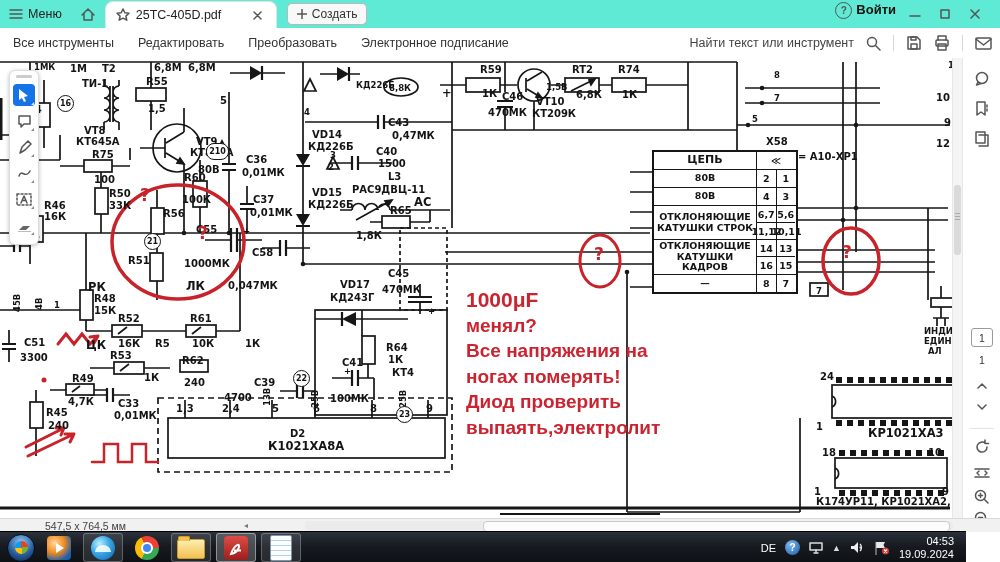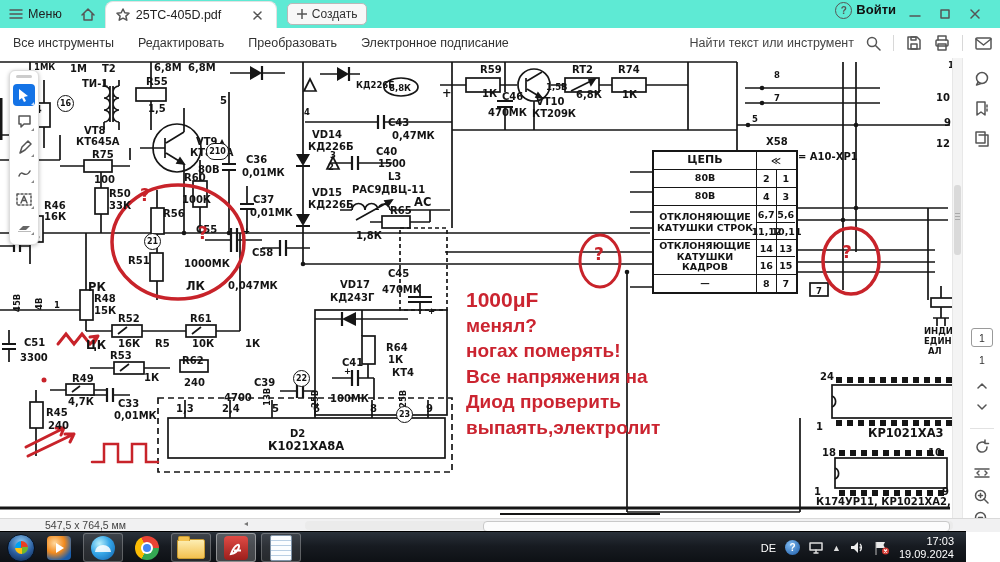--- a/index.html
+++ b/index.html
@@ -76,21 +76,21 @@
   #vthumb::after{content:"";position:absolute;left:1px;right:1px;top:31px;height:1px;background:#aaa;box-shadow:0 3px 0 #aaa,0 -3px 0 #aaa}
   #rightpanel{position:absolute;top:58px;left:962px;width:38px;height:460px;background:#fff;border-left:1px solid #e8e8e8}
   .rp-icon{position:absolute;left:10px;width:18px;height:18px;display:flex;align-items:center;justify-content:center}
   #page-box{position:absolute;left:8px;top:270px;width:20px;height:17px;border:1px solid #9a9a9a;
     border-radius:3px;font-size:10.5px;color:#333;display:flex;align-items:center;justify-content:center}
   #page-total{position:absolute;left:0;top:296px;width:38px;text-align:center;font-size:10.5px;color:#333}
   .chev{position:absolute;left:0;width:38px;text-align:center;color:#666;font-size:10px}
   .rp-div{position:absolute;left:7px;width:24px;height:1px;background:#e2e2e2}
   
   #statusbar{position:absolute;top:518px;left:0;width:1000px;height:13px;background:#f1f1f2;
-    border-top:1px solid #d9d9d9;font-size:10.5px;color:#444;display:flex;}
+    border-top:1px solid #d9d9d9;font-size:10.5px;color:#444;display:flex;align-items:center}
   #pagesize{margin-left:45px}
   #hs-left{margin-left:118px;color:#777;font-size:8px}
   #hscroll{position:absolute;left:305px;top:2px;width:648px;height:9px;background:#ebebeb;border-radius:4px}
   #hthumb{position:absolute;left:178px;top:0;width:465px;height:9px;background:#fcfcfc;border:1px solid #c9c9c9;border-radius:4px}
   
   #taskbar{position:absolute;top:531px;left:0;width:966px;height:31px;
     background:linear-gradient(#2a313a,#171b21 45%,#0d1014);border-top:1px solid #000;
     display:flex;align-items:center;color:#fff}
   #start-orb{width:26px;height:26px;margin-left:7px;border-radius:50%;
     background:radial-gradient(circle at 50% 28%,#8cc7f0,#2a5d9e 55%,#0b2342);
@@ -559,22 +559,22 @@
           <div class="tpair">
             <span class="pin">8</span>
             <span class="pin">7</span>
           </div>
         </div>
       </div>
     </div>
   <div id="rednote">
       <div>1000μF</div>
       <div>менял?</div>
+      <div>Все напряжения на</div>
       <div>ногах померять!</div>
-      <div>Все напряжения на</div>
       <div>Диод проверить</div>
       <div>выпаять,электролит</div>
     </div>
 
   <div id="quicktools">
     <div class="grip"></div>
     <div class="qtool active">
       <svg width="13" height="14">
           <path d="M1 1 L10 8 L6 9 L8 13 L6 14 L4 10 L1 12 Z" fill="#fff"></path>
         </svg>
@@ -717,17 +717,17 @@
         <path d="M1 5h3l4-4v11L4 8H1z" fill="#eee"></path>
         <path d="M10 3a5 5 0 0 1 0 7M10 5.5a2 2 0 0 1 0 2" stroke="#eee" fill="none" stroke-width="1.3"></path>
       </svg>
     <svg width="16" height="14">
         <path d="M2 1h9l-1.5 3L11 7H2z" fill="#e8e8e8"></path>
         <path d="M2 1v13" stroke="#bbb"></path>
         <circle cx="11.5" cy="10" r="3.5" fill="#d43a32"></circle>
         <path d="M10 8.5l3 3M13 8.5l-3 3" stroke="#fff" stroke-width="1.2"></path>
       </svg>
     <div id="clock">
-      <div>17:03</div>
+      <div>04:53</div>
       <div>19.09.2024</div>
     </div>
   </div>
 </div>
 
 </body></html>

